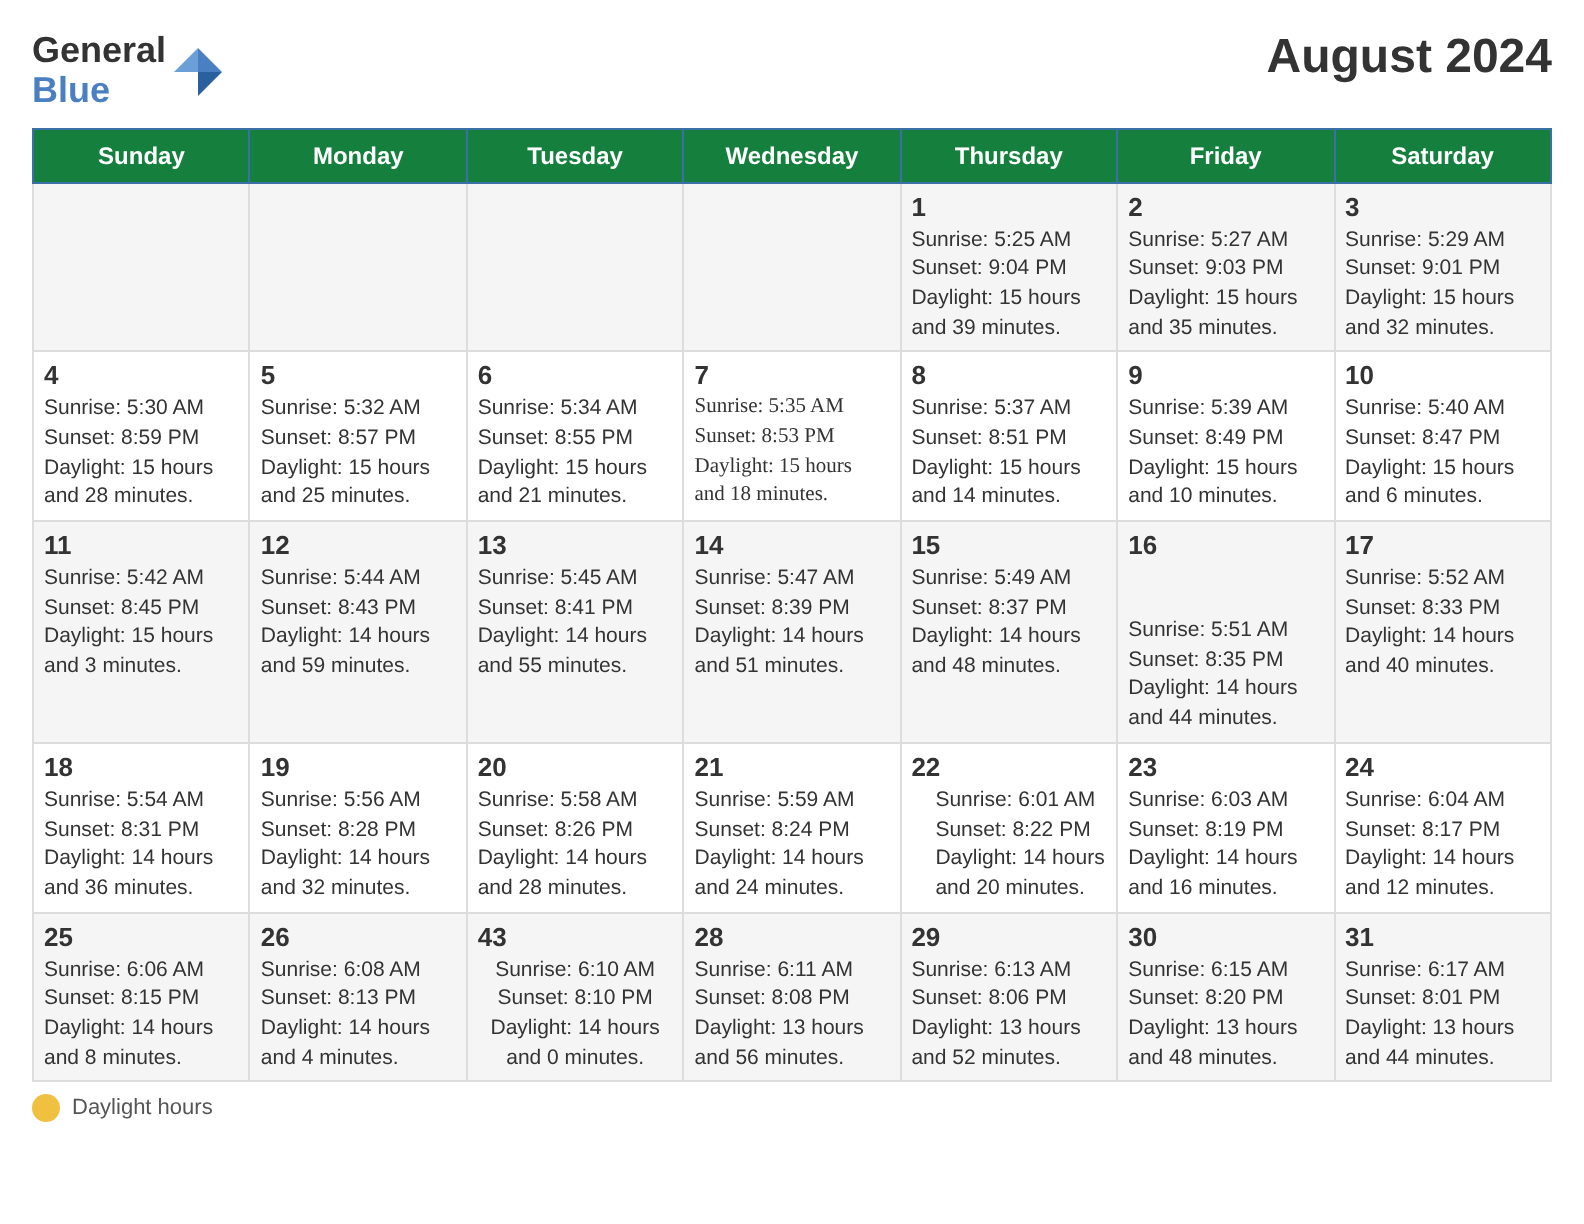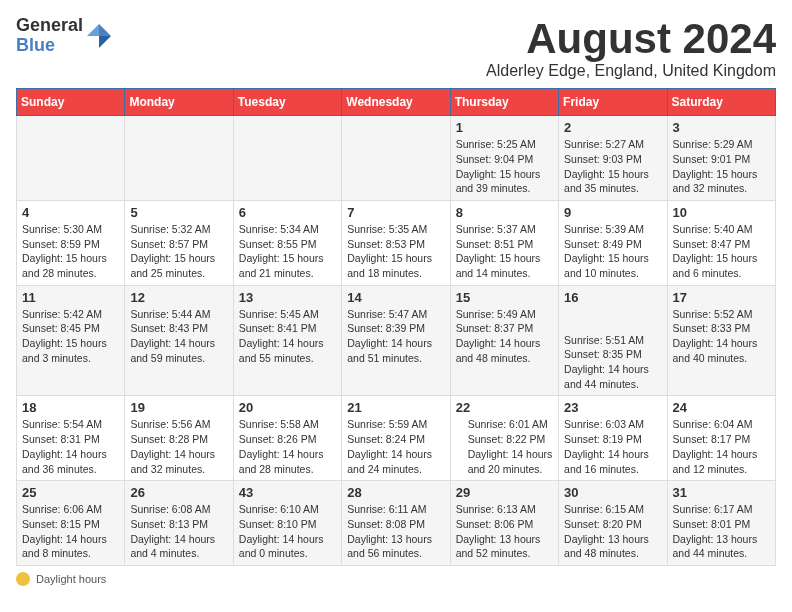--- a/index.html
+++ b/index.html
@@ -30,40 +30,40 @@
     .logo-text span { color: #4a7fc1; }
     .logo-icon {
       width: 28px;
       height: 28px;
       margin-left: 2px;
     }
     .title-block {
       text-align: right;
     }
     .calendar-title {
-      font-size: 42px;
+      font-size: 24px;
       font-weight: bold;
       color: #333;
       line-height: 1.1;
     }
     .calendar-subtitle {
       font-size: 16px;
       color: #333;
       font-weight: normal;
     }
     table {
       width: 100%;
       border-collapse: collapse;
       font-size: 11px;
     }
     thead th {
-      background-color: #ef4444;
+      background-color: #15803d;
       color: #fff;
       padding: 6px 4px;
-      text-align: left;
+      text-align: center;
       font-size: 12px;
       font-weight: bold;
       border: 1px solid #3a6fa8;
     }
     tbody tr {
       background: #fff;
     }
     tbody tr:nth-child(odd) {
       background: #f5f5f5;
     }
@@ -121,21 +121,20 @@
       </div>
     </div>
     <svg class="logo-icon" viewBox="0 0 28 28" xmlns="http://www.w3.org/2000/svg">
       <polygon points="14,2 26,14 14,14" fill="#4a7fc1"></polygon>
       <polygon points="14,14 26,14 14,26" fill="#2a5fa0"></polygon>
       <polygon points="2,14 14,2 14,14" fill="#6a9fd8"></polygon>
     </svg>
   </div>
   <div class="title-block">
     <div class="calendar-title">August 2024</div>
-    <div class="calendar-subtitle">Alderley Edge, England, United Kingdom</div>
   </div>
 </div>
 
 <table>
   <thead>
     <tr>
     <th>Sunday</th>
         <th>Monday</th>
         <th>Tuesday</th>
         <th>Wednesday</th>
@@ -189,21 +188,21 @@
         </td>
         <td>
           <span class="day-number">6</span>
           <div class="day-info" style="white-space: pre-line;">Sunrise: 5:34 AM
 Sunset: 8:55 PM
 Daylight: 15 hours
 and 21 minutes.</div>
         </td>
         <td>
           <span class="day-number">7</span>
-          <div class="day-info" style="white-space: pre-line;">Sunrise: 5:35 AM
+          <div class="day-info" style="white-space: pre-line; font-family: Liberation Serif, serif;">Sunrise: 5:35 AM
 Sunset: 8:53 PM
 Daylight: 15 hours
 and 18 minutes.</div>
         </td>
         <td>
           <span class="day-number">8</span>
           <div class="day-info" style="white-space: pre-line;">Sunrise: 5:37 AM
 Sunset: 8:51 PM
 Daylight: 15 hours
 and 14 minutes.</div>
@@ -335,21 +334,21 @@
         </td>
         <td>
           <span class="day-number">26</span>
           <div class="day-info" style="white-space: pre-line;">Sunrise: 6:08 AM
 Sunset: 8:13 PM
 Daylight: 14 hours
 and 4 minutes.</div>
         </td>
         <td>
           <span class="day-number">43</span>
-          <div class="day-info" style="white-space: pre-line;">Sunrise: 6:10 AM
+          <div class="day-info" style="white-space: pre-line; text-align: center;">Sunrise: 6:10 AM
 Sunset: 8:10 PM
 Daylight: 14 hours
 and 0 minutes.</div>
         </td>
         <td>
           <span class="day-number">28</span>
           <div class="day-info" style="white-space: pre-line;">Sunrise: 6:11 AM
 Sunset: 8:08 PM
 Daylight: 13 hours
 and 56 minutes.</div>

